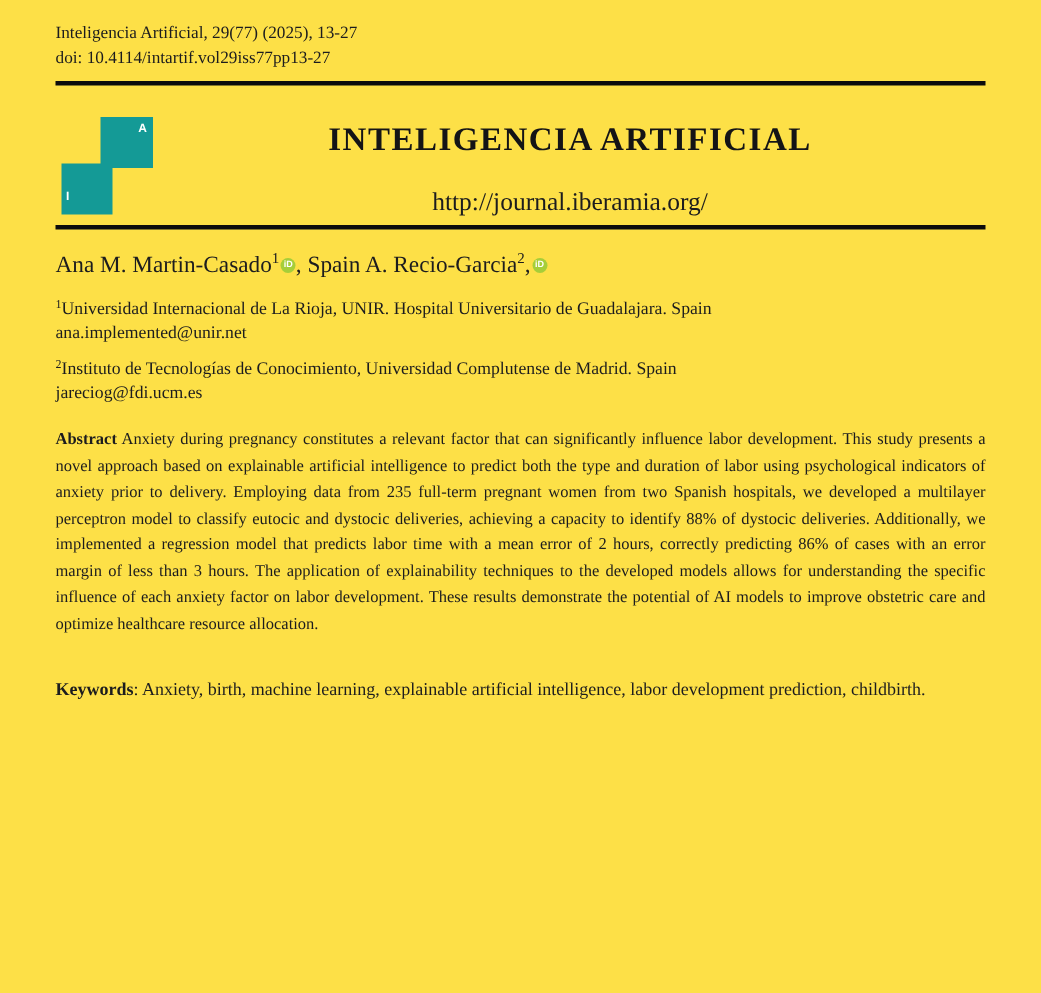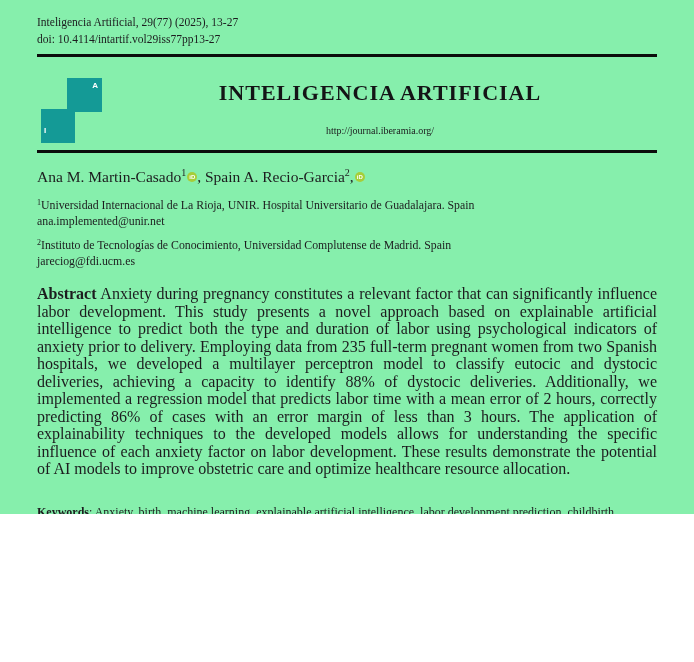--- a/index.html
+++ b/index.html
@@ -1,21 +1,21 @@
 <!DOCTYPE html>
 <html><head>
 <meta charset="utf-8">
 <style>
   * { margin: 0; padding: 0; box-sizing: border-box; }
   html, body { background: #ffffff; }
   .page {
     position: relative;
     width: 694px;
-    height: 514px;
-    background: #86efac;
+    height: 662px;
+    background: #fde047;
     font-family: "Liberation Serif", "DejaVu Serif", serif;
     color: #1c1c1e;
     overflow: hidden;
   }
   .content { padding: 0 37px; }
 
   
   .journal-ref { padding-top: 14px; font-size: 11.5px; line-height: 16.5px; color: #1c1c1e; }
 
   .rule { height: 3px; background: #0c0c0c; border: none; }
@@ -30,21 +30,21 @@
   .logo .sq-bottom { left: 0; top: 31px; width: 34px; height: 34px; }
   .logo .letter { position: absolute; color: #ffffff; font-family: "Liberation Sans", sans-serif; font-size: 8px; font-weight: bold; }
   .logo .letter-a { right: 4px; top: 3px; }
   .logo .letter-i { left: 3px; bottom: 8px; }
   .masthead-center { position: absolute; left: 66px; right: 0; top: 0; height: 100%; }
   .journal-title {
     position: absolute; top: 23px; width: 100%;
     text-align: center; font-size: 22px; font-weight: bold; letter-spacing: 1px;
     color: #141416;
   }
-  .journal-url { position: absolute; top: 68px; width: 100%; text-align: center; font-size: 10px; color: #1c1c1e; text-decoration: none; }
+  .journal-url { position: absolute; top: 68px; width: 100%; text-align: center; font-size: 17px; color: #1c1c1e; text-decoration: none; }
 
   
   .paper-title {
     margin-top: 64px;
     max-width: 616px;
     font-size: 22px;
     line-height: 31px;
     font-weight: bold;
     color: #18181a;
   }
@@ -56,21 +56,21 @@
     font-family: "Liberation Sans", sans-serif; font-size: 6px; font-weight: bold;
     line-height: 10px; vertical-align: 3px; margin-left: 1px;
     cursor: pointer;
   }
   .affiliations { margin-top: 9px; }
   .affiliation { font-size: 11.8px; line-height: 15.5px; margin-bottom: 6px; color: #1c1c1e; }
   .affiliation sup { font-size: 8px; vertical-align: 4px; }
 
   .abstract {
     margin-top: 16px;
-    font-size: 16px;
+    font-size: 11px;
     line-height: 17.5px;
     text-align: justify;
     color: #1c1c1e;
   }
   .abstract .label, .keywords .label { font-weight: bold; }
   .keywords {
     margin-top: 26px;
     font-size: 12px;
     line-height: 17.5px;
     text-align: justify;

